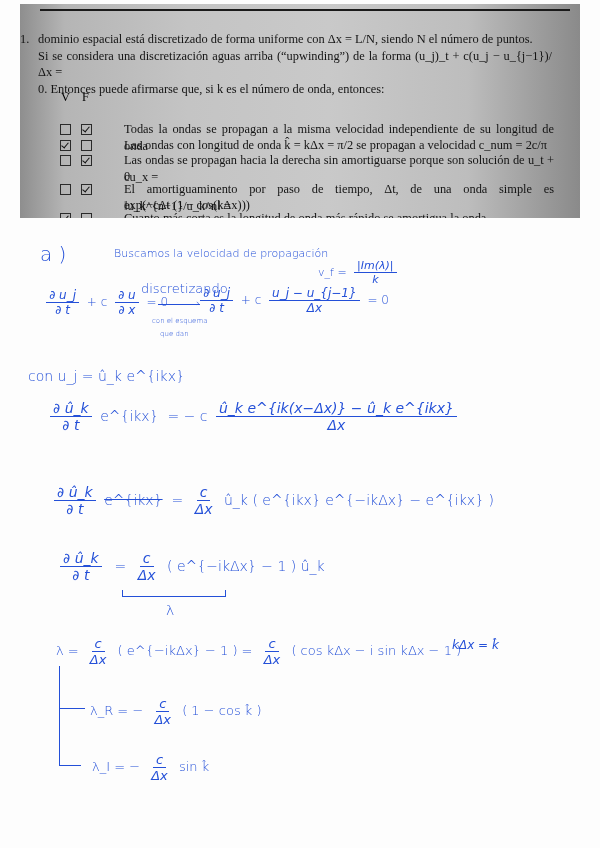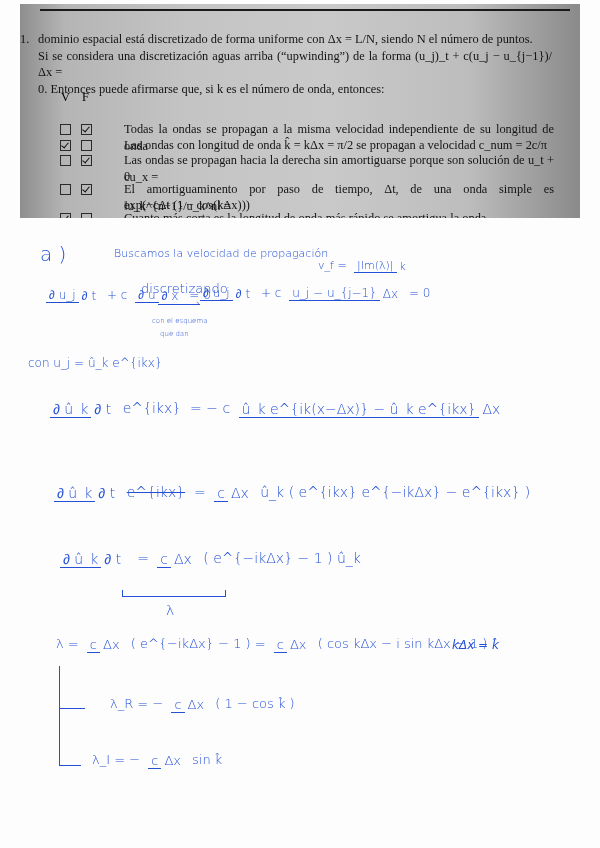--- a/index.html
+++ b/index.html
@@ -36,21 +36,21 @@
   .opt .box.f { left: 24px; }
   .opt .box.checked::after {
     content: ""; position: absolute; left: 2px; top: 0px; width: 3px; height: 6px;
     border-right: 1.5px solid #111; border-bottom: 1.5px solid #111; transform: rotate(40deg);
   }
   .opt .text { position: absolute; left: 67px; width: 430px; text-align: justify; }
   .hw {
     position: absolute; color: #2450d8; font-family: "DejaVu Sans", sans-serif;
     font-weight: 300; white-space: nowrap;
   }
-  .frac { display: inline-flex; flex-direction: row; align-items: center; vertical-align: middle; margin: 0 4px; }
+  .frac { display: inline-flex; flex-direction: column; align-items: center; vertical-align: middle; margin: 0 4px; font-style: italic; }
   .frac .n { border-bottom: 1px solid #2450d8; padding: 0 3px; }
   .frac .d { padding: 0 3px; }
   .bracket-line { position: absolute; border: 1px solid #2450d8; }
   .arrow-line { position: absolute; background: #2450d8; }
 </style>
 </head>
 <body>
 
 <div class="photo">
   <div class="rule"></div>
@@ -128,21 +128,21 @@
       <span class="d">∂ t</span>
     </span>
   <span>+  c</span>
   <span class="frac" style="min-width:90px;">
       <span class="n">u_j − u_{j−1}</span>
       <span class="d">Δx</span>
     </span>
   <span>= 0</span>
 </div>
 
-<div class="hw" style="left:28px; top:356px; font-size:12px;">con  u_j = û_k e^{ikx}</div>
+<div class="hw" style="left:28px; top:368px; font-size:14px;">con  u_j = û_k e^{ikx}</div>
 
 <div class="hw" style="left:46px; top:400px; font-size:14px;">
   <span class="frac">
       <span class="n">∂ û_k</span>
       <span class="d">∂ t</span>
     </span>
   <span>e^{ikx}</span>
   &nbsp;<span>= − c</span>
   <span class="frac" style="min-width:110px;">
       <span class="n">û_k e^{ik(x−Δx)} − û_k e^{ikx}</span>
@@ -191,21 +191,21 @@
       <span class="d">Δx</span>
     </span>
   <span>( cos kΔx − i sin kΔx − 1 )</span>
 </div>
 <div class="hw" style="left:452px; top:638px; font-size:12px;font-style:italic;">kΔx = k̂</div>
 
 <div class="arrow-line" style="left:59px; top:666px; width:1px; height:100px;"></div>
 <div class="arrow-line" style="left:59px; top:708px; width:26px; height:1px;"></div>
 <div class="arrow-line" style="left:59px; top:765px; width:22px; height:1px;"></div>
 
-<div class="hw" style="left:90px; top:696px; font-size:13px;margin-left:20px;">
+<div class="hw" style="left:90px; top:696px; font-size:13px;">
   <span>λ_R = −</span>
   <span class="frac">
       <span class="n">c</span>
       <span class="d">Δx</span>
     </span>
   <span>( 1 − cos k̂ )</span>
 </div>
 <div class="hw" style="left:92px; top:752px; font-size:13px;">
   <span>λ_I = −</span>
   <span class="frac">

